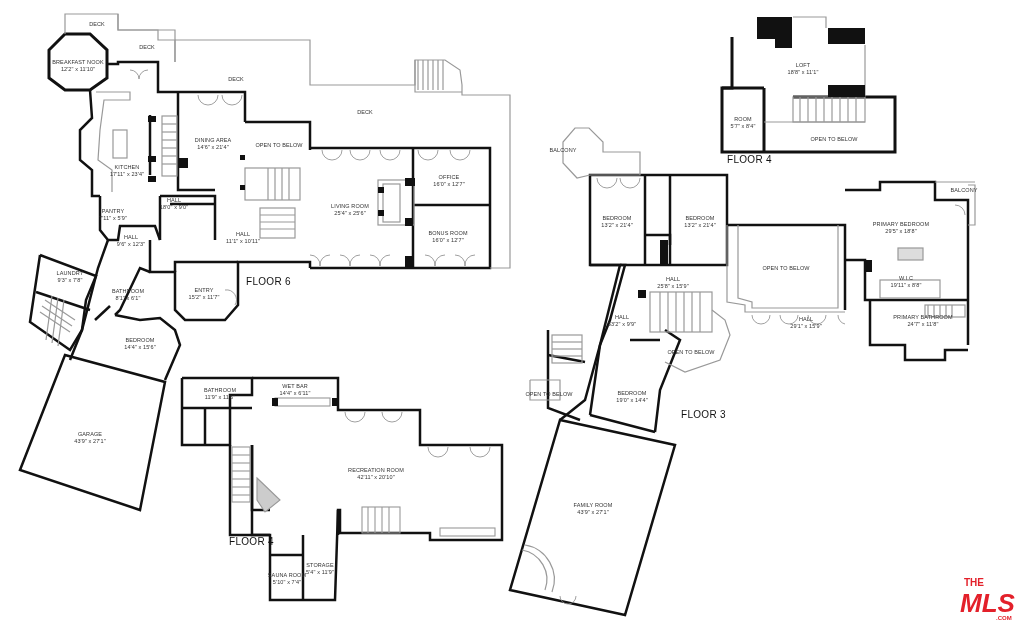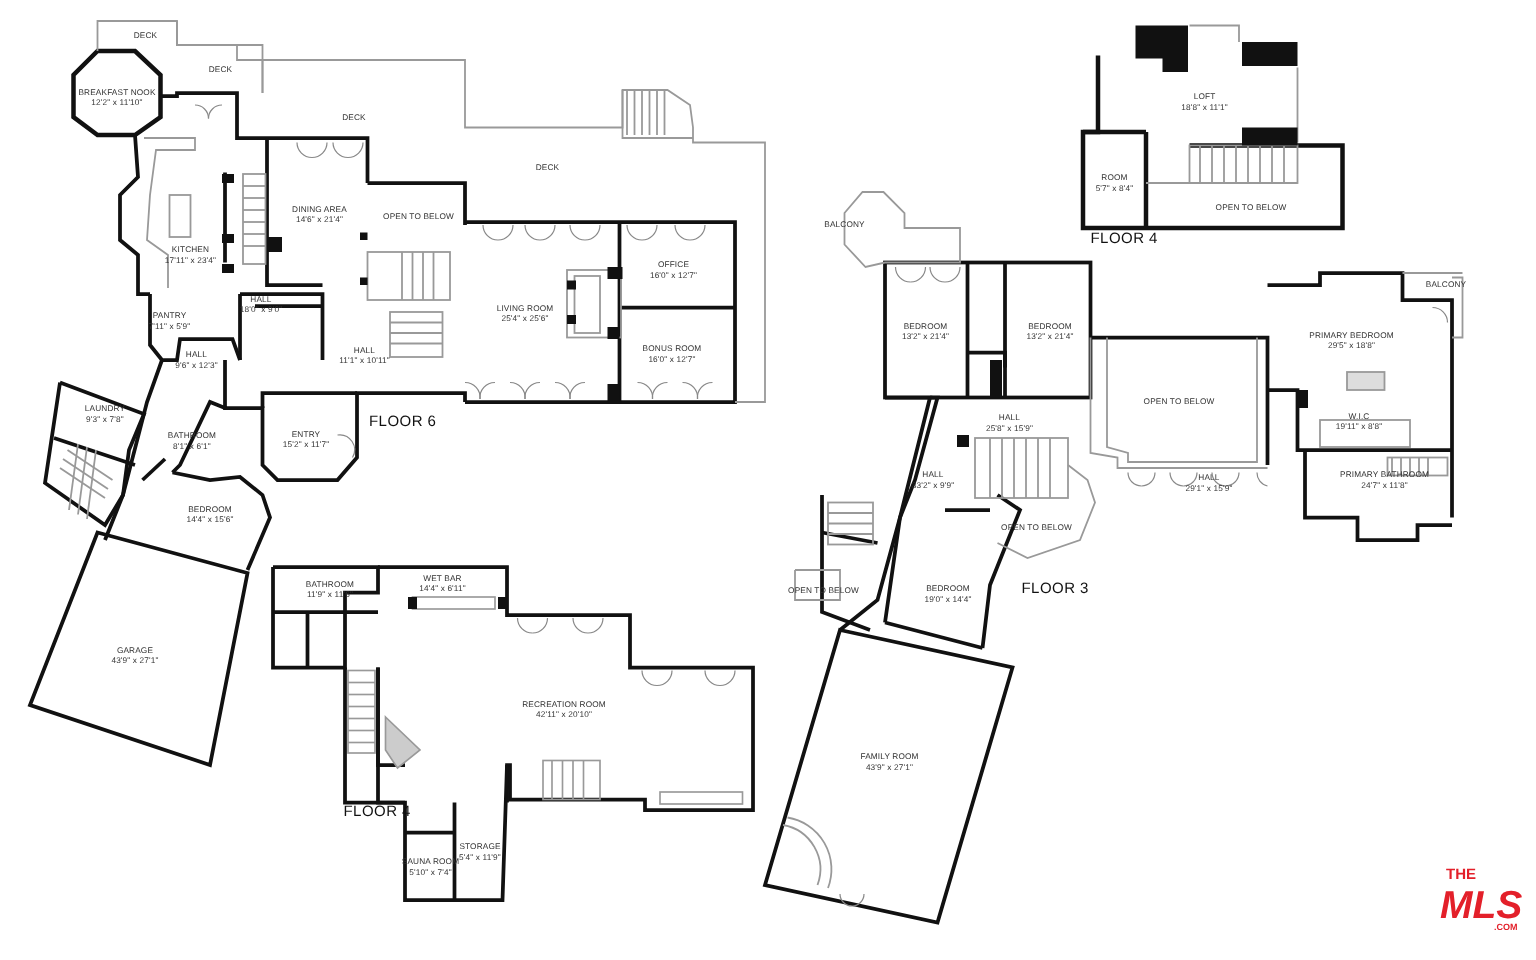--- a/index.html
+++ b/index.html
@@ -434,21 +434,21 @@
     <span class="nm">OPEN TO BELOW</span>
   </div>
 <div class="lbl" style="left:632px;top:390px">
     <span class="nm">BEDROOM</span>
     <span class="dm">19'0" x 14'4"</span>
   </div>
 <div class="lbl" style="left:593px;top:502px">
     <span class="nm">FAMILY ROOM</span>
     <span class="dm">43'9" x 27'1"</span>
   </div>
-<div class="floor" style="left:681px;top:387px">FLOOR 3</div>
+<div class="floor" style="left:681px;top:409px">FLOOR 3</div>
 
 <div class="lbl" style="left:803px;top:62px">
     <span class="nm">LOFT</span>
     <span class="dm">18'8" x 11'1"</span>
   </div>
 <div class="lbl" style="left:743px;top:116px">
     <span class="nm">ROOM</span>
     <span class="dm">5'7" x 8'4"</span>
   </div>
 <div class="lbl" style="left:834px;top:136px">

